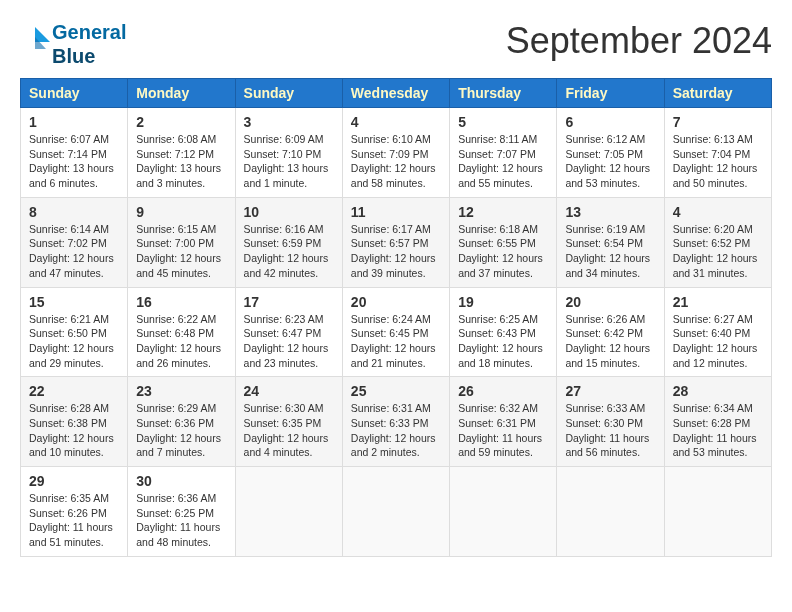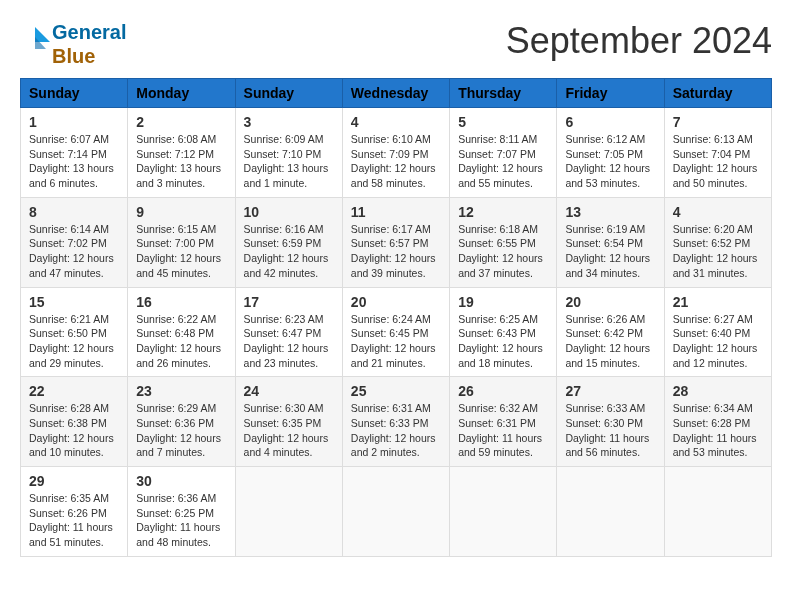--- a/index.html
+++ b/index.html
@@ -32,21 +32,21 @@
       font-size: 15px;
       color: #555;
     }
     .calendar {
       width: 100%;
       border-collapse: collapse;
       border: 1px solid #ccc;
     }
     .calendar th {
       background-color: #2277cc;
-      color: #000000;
+      color: #fef9c3;
       text-align: left;
       padding: 6px 8px;
       font-size: 14px;
       font-weight: bold;
       border: 1px solid #1a5fa8;
     }
     .calendar td {
       vertical-align: top;
       padding: 6px 8px;
       border: 1px solid #ddd;
@@ -386,16 +386,16 @@
   }
   .logo-text-block .gen {
     font-size: 20px;
     font-weight: bold;
     color: #0369a1;
     display: block;
   }
   .logo-text-block .blue {
     font-size: 20px;
     font-weight: bold;
-    color: #a16207;
+    color: #0c4a6e;
     display: block;
   }
 </style>
 
 </body></html>

